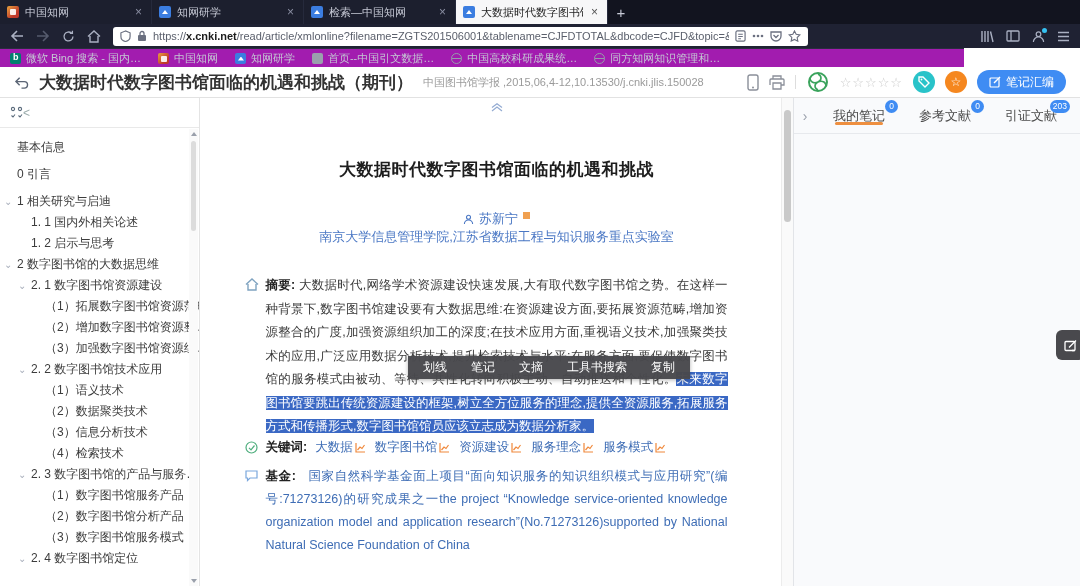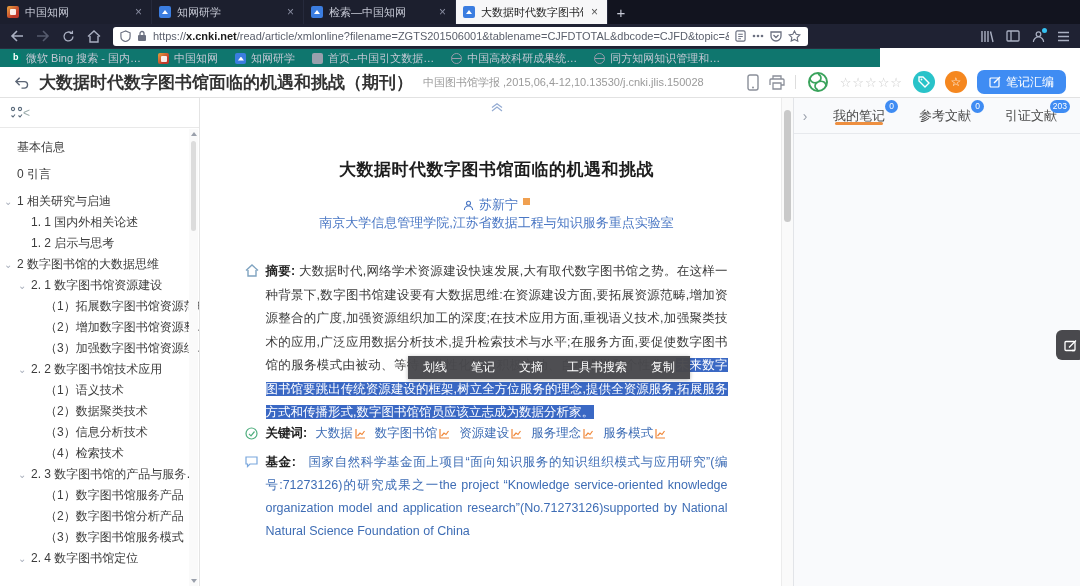--- a/index.html
+++ b/index.html
@@ -24,42 +24,42 @@
   .newtab{width:26px;display:flex;align-items:center;justify-content:center;color:#c7cad6;font-size:15px}
 
   #navbar{position:absolute;left:0;top:24px;width:1080px;height:24px;background:#1f2233;display:flex;align-items:center;padding:0 10px;gap:12px}
   .navic{color:#aab0c2}
   .navic.dim{color:#565b6e}
   #urlbar{width:695px;height:19px;background:#fff;border-radius:3px;display:flex;align-items:center;padding:0 7px;gap:6px;overflow:hidden}
   #url-text{flex:1;font-size:11px;color:#5a5f6b;white-space:nowrap;overflow:hidden}
   #url-text b{color:#1c1c1c;font-weight:bold}
   .urlic{color:#6b7080;flex:none}
   #nav-spacer{flex:1}
-  #bookmarksbar{position:absolute;left:0;top:48px;width:880px;height:19px;background:#0f766e;border-top:1px solid #2a2d3f;display:flex;align-items:center;padding:0 10px;gap:17px}
+  #bookmarksbar{position:absolute;left:0;top:48px;width:964px;height:19px;background:#a21caf;border-top:1px solid #2a2d3f;display:flex;align-items:center;padding:0 10px;gap:17px}
   .bm{display:flex;align-items:center;gap:5px;color:#c4c8d4;font-size:11px;white-space:nowrap}
   .bmic{width:11px;height:11px;border-radius:2px;flex:none;position:relative}
   .ic-bing{background:#00806e}
   .ic-bing::after{content:"b";position:absolute;left:3px;top:-1px;color:#fff;font-size:9px;font-weight:bold}
   .ic-doc{background:#9aa0ad}
   .ic-globe{background:transparent;border:1px solid #969cab;border-radius:50%}
   .ic-globe::after{content:"";position:absolute;left:0;top:4px;width:9px;height:1px;background:#969cab}
 
   
   #page-header{position:absolute;left:0;top:67px;width:1080px;height:31px;background:#fff;border-bottom:1px solid #e2e2e2;display:flex;align-items:center;padding:0 14px;gap:10px}
   #back-ic{color:#5b6575}
   #doc-title{font-size:17px;font-weight:bold;color:#333;white-space:nowrap}
   #doc-meta{font-size:11px;color:#9a9a9a;white-space:nowrap;flex:1;overflow:hidden}
   .hic{color:#8a8f99}
   .hdr-sep{width:1px;height:14px;background:#ddd}
   #yx-logo{color:#3aa35c}
   #stars{color:#cccccc;font-size:13px;letter-spacing:1px}
   .circ{width:22px;height:22px;border-radius:50%;display:flex;align-items:center;justify-content:center;color:#fff;flex:none}
   #tag-circ{background:#29c3c9}
   #star-circ{background:#f5871f;font-size:12px}
-  #note-btn{height:24px;border-radius:7px;background:#3f8cf3;color:#fff;font-size:12px;display:flex;align-items:center;gap:5px;padding:0 12px;white-space:nowrap}
+  #note-btn{height:24px;border-radius:12px;background:#3f8cf3;color:#fff;font-size:12px;display:flex;align-items:center;gap:5px;padding:0 12px;white-space:nowrap}
 
   
   #app{position:absolute;left:0;top:98px;width:1080px;bottom:0;display:flex}
 
   
   #toc{width:200px;flex:none;border-right:1px solid #e4e4e4;position:relative;background:#fff;overflow:hidden}
   #toc-head{height:30px;border-bottom:1px solid #e9e9e9;display:flex;align-items:center;padding:0 10px}
   #toc-title{flex:1;text-align:center;font-size:13px;color:#444}
   #toc-collapse{color:#9aa;font-size:12px}
   #toc-grid{color:#5b6b7c}
@@ -74,21 +74,21 @@
   #toc-scroll{position:absolute;right:1px;top:31px;bottom:0;width:9px;background:#fafafa}
   #toc-up{position:absolute;top:3px;left:2px;width:0;height:0;border-left:3px solid transparent;border-right:3px solid transparent;border-bottom:4px solid #9aa0ab}
   #toc-down{position:absolute;bottom:3px;left:2px;width:0;height:0;border-left:3px solid transparent;border-right:3px solid transparent;border-top:4px solid #9aa0ab}
   #toc-thumb{position:absolute;top:12px;left:2px;width:5px;height:90px;border-radius:3px;background:#dcdcdc}
 
   
   #content{flex:1;position:relative;background:#fff;overflow:hidden}
   #col{width:462px;margin:0 auto;position:relative}
   #collapse-chev{display:flex;justify-content:center;padding-top:5px;color:#93abd2}
   #art-title{margin-top:46px;text-align:center;font-size:17px;font-weight:bold;color:#1d1d1d;letter-spacing:.5px}
-  #author-line{margin-top:15px;text-align:center;font-size:13px;color:#4a77c4;display:flex;align-items:center;justify-content:center;gap:5px}
+  #author-line{margin-top:29px;text-align:center;font-size:13px;color:#4a77c4;display:flex;align-items:center;justify-content:center;gap:5px}
   #author-badge{width:7px;height:7px;background:#f0a050;display:inline-block;margin-bottom:7px}
   #affil{text-align:center;font-size:13px;color:#4a77c4}
   .hang{position:relative;margin-top:28px}
   .hang .sec-ic{position:absolute;left:-21px;top:4px}
   #abs-p{font-size:12.5px;line-height:23.5px;text-align:justify;color:#3a3a3a}
   #abs-p b{color:#222}
   .hl{background:#3a68c4;color:#fff}
   
   #popup{position:absolute;left:208px;top:258px;height:23px;background:rgba(72,72,76,.97);border-radius:0;display:flex;align-items:center;gap:24px;padding:0 15px;box-shadow:0 1px 4px rgba(0,0,0,.3);z-index:5}
   .pop-item{color:#fff;font-size:12px;white-space:nowrap}

